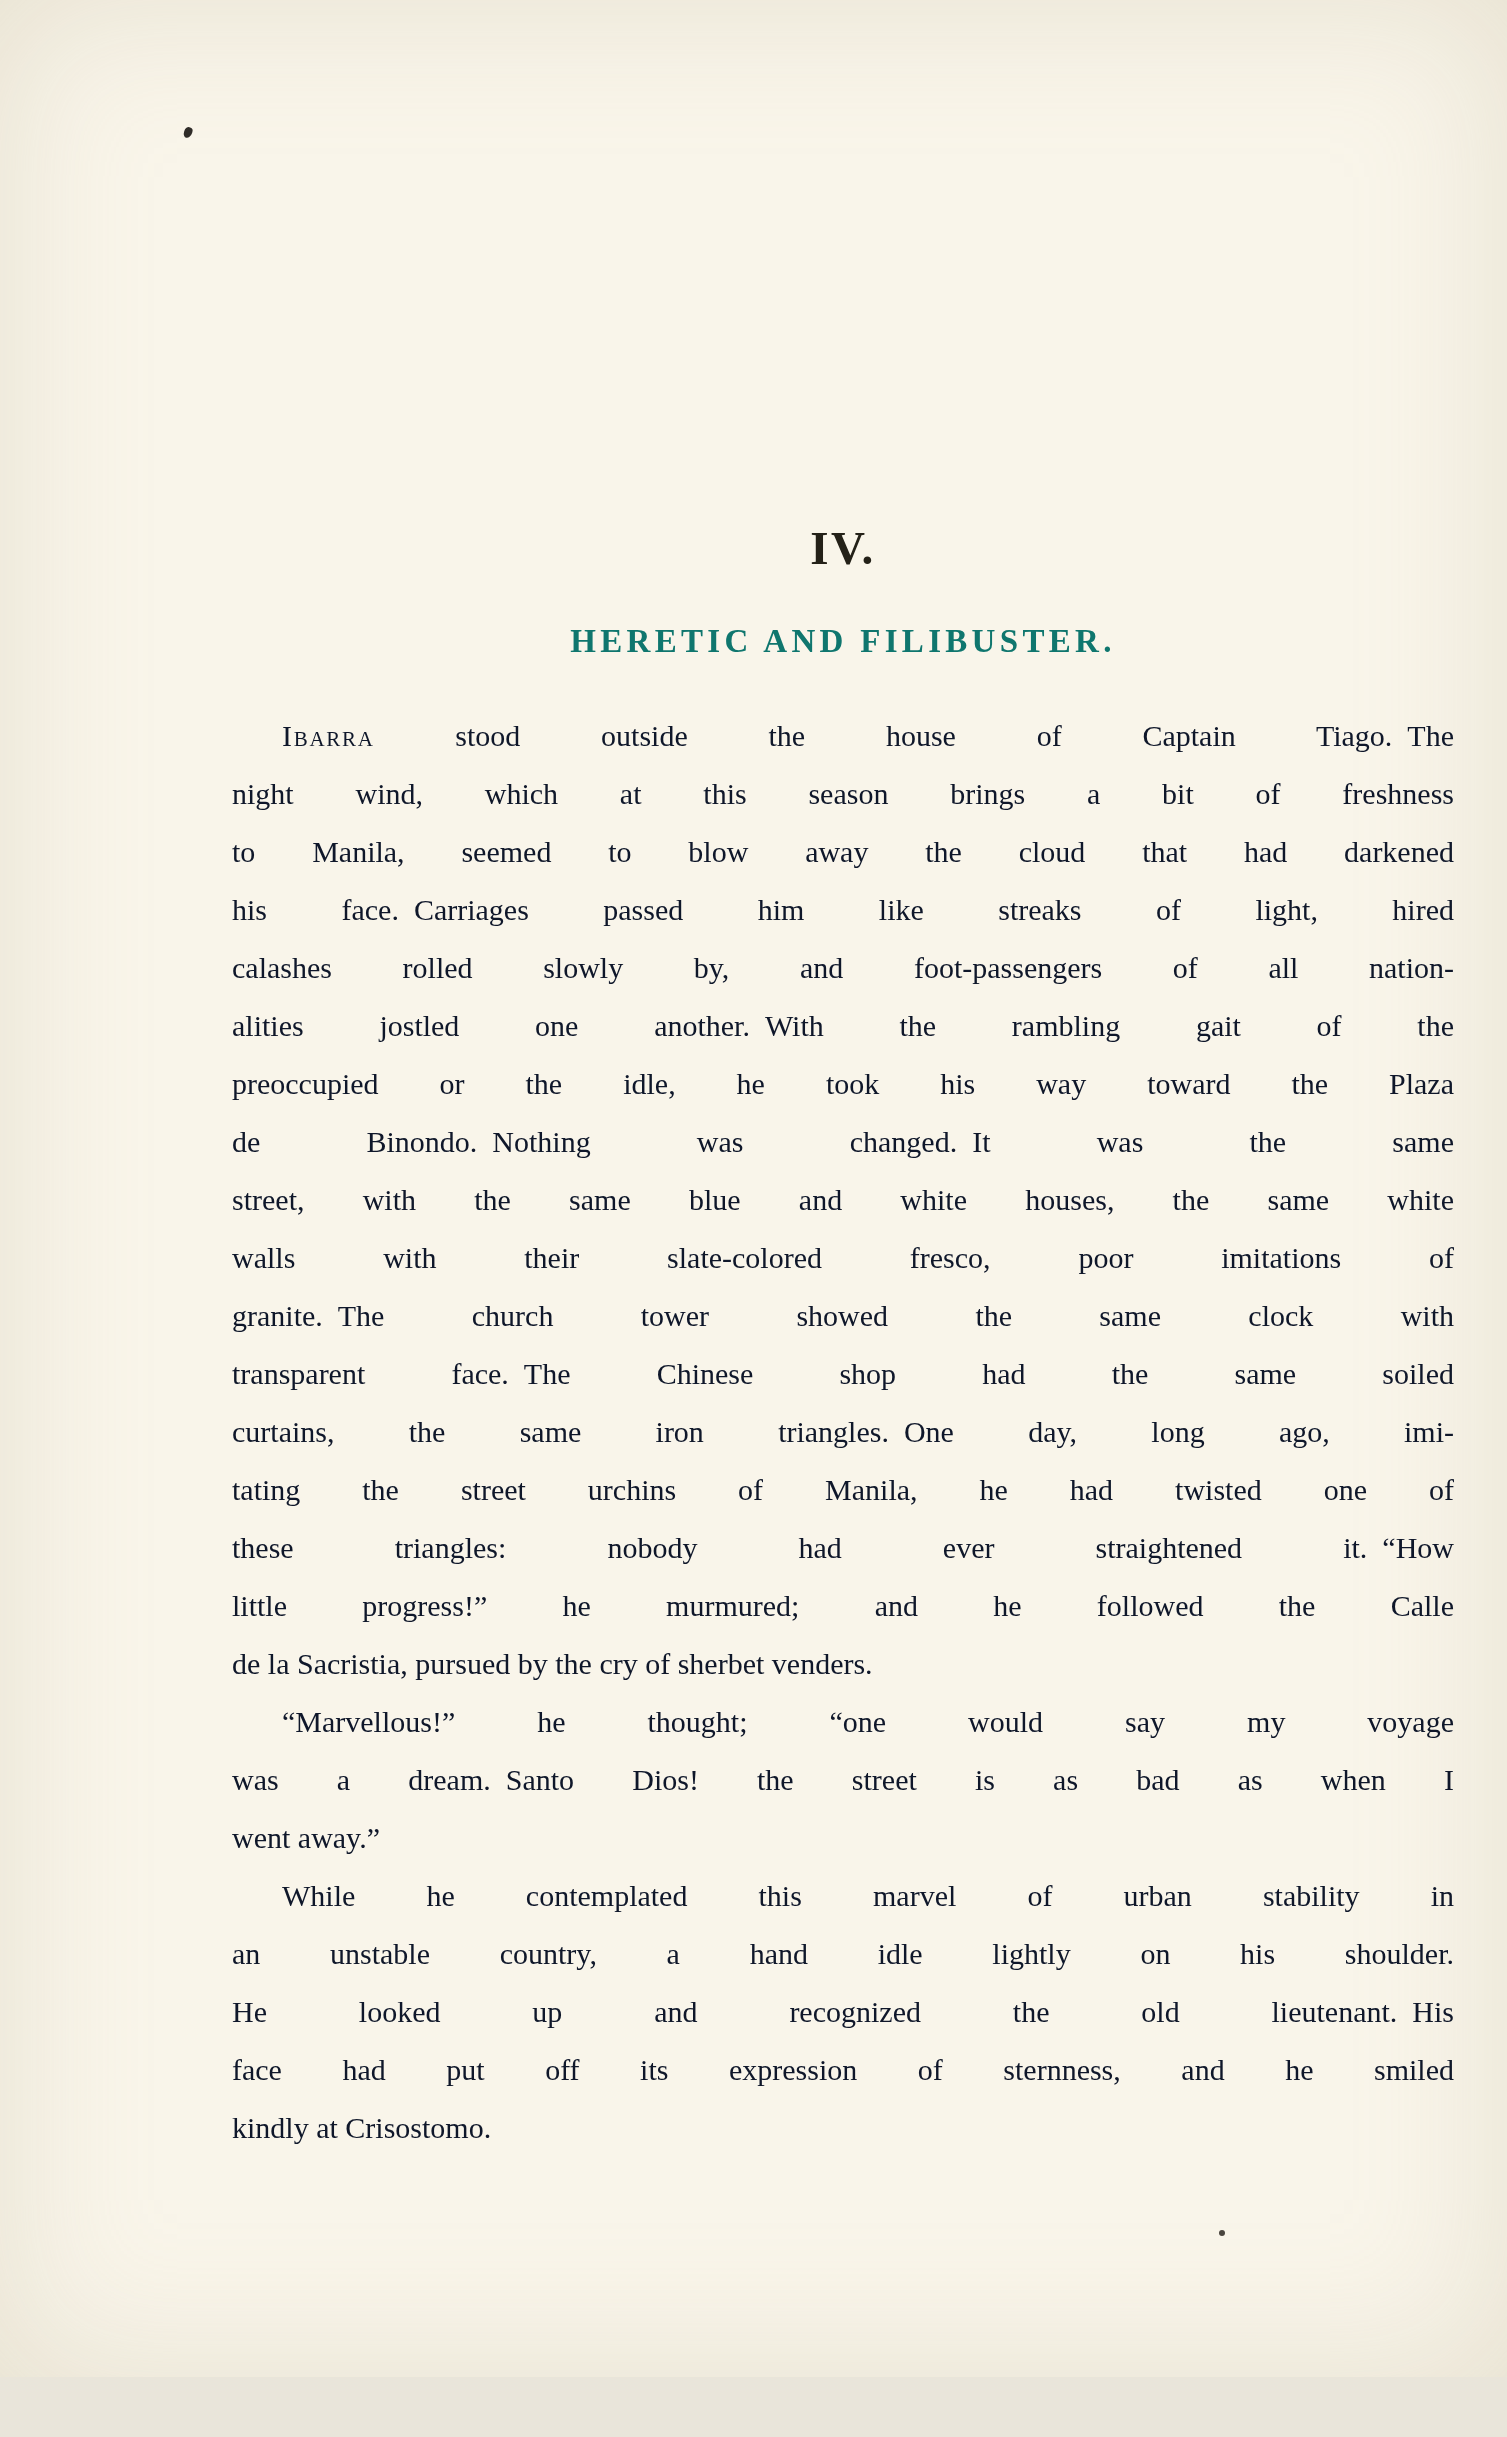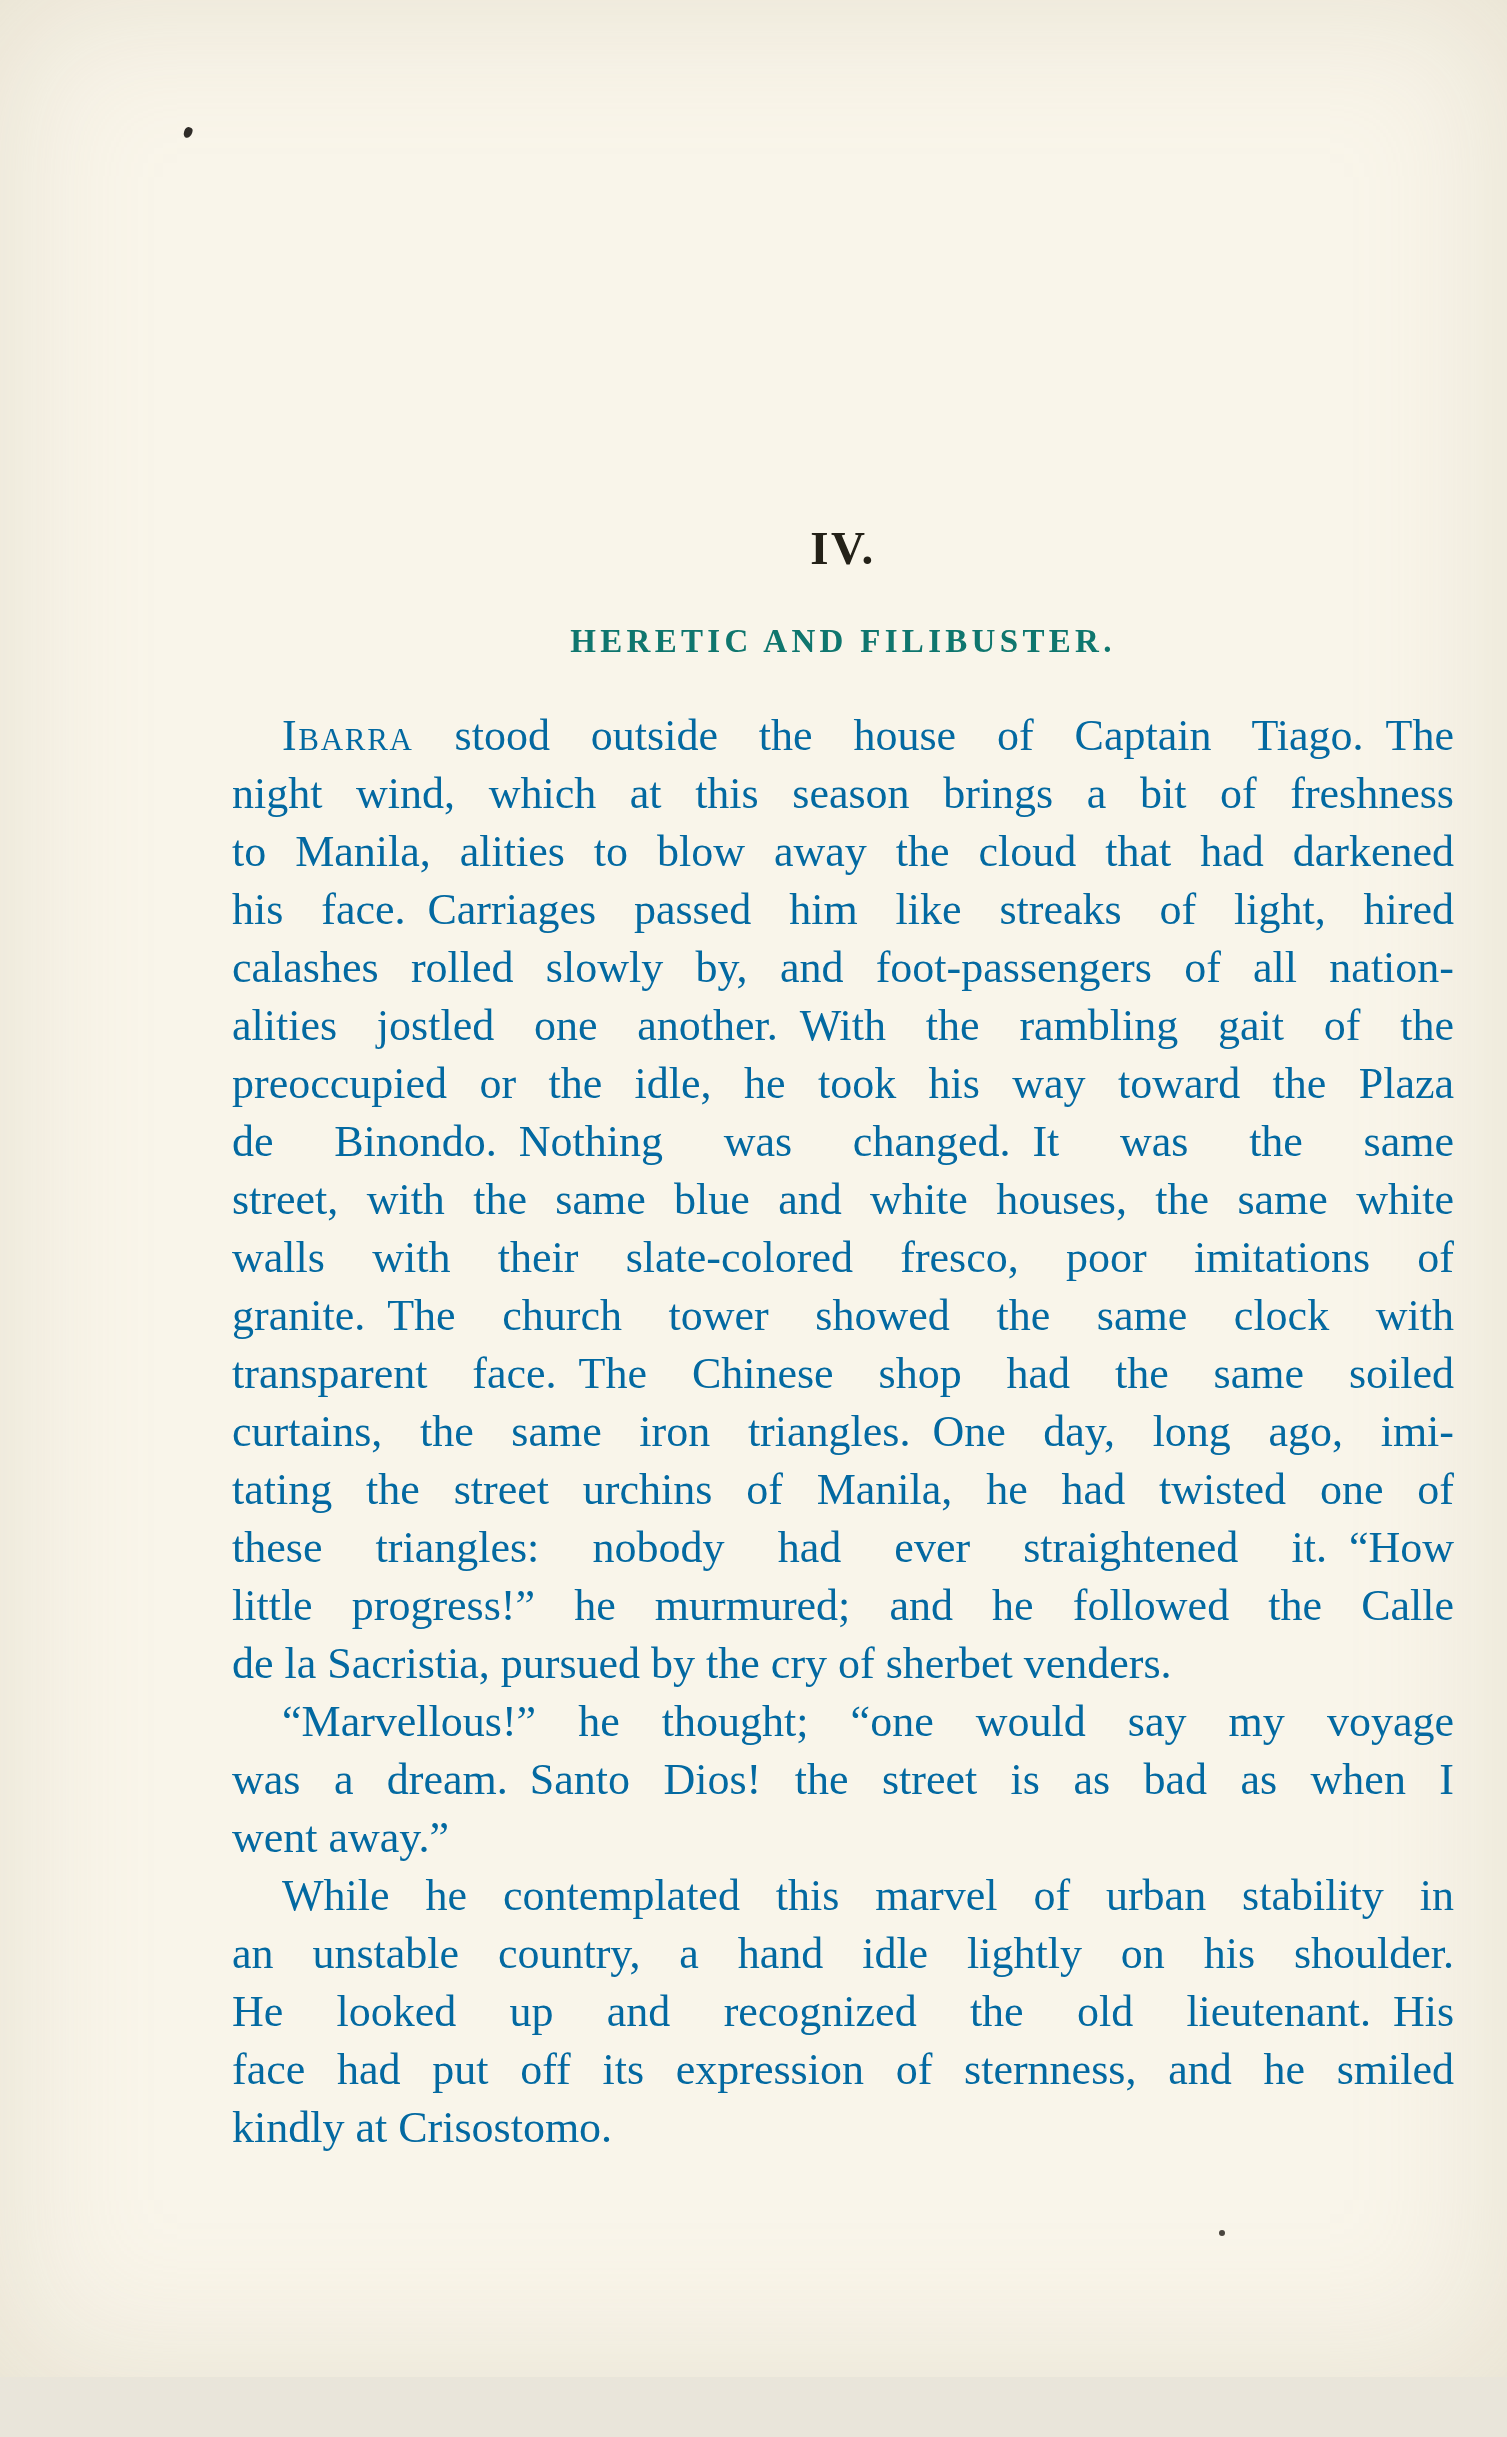--- a/index.html
+++ b/index.html
@@ -41,23 +41,23 @@
     font-size: 33px;
     font-weight: 600;
     letter-spacing: 4.3px;
     color: #0f766e;
   }
   .text-block {
     position: absolute;
     top: 707px;
     left: 232px;
     width: 1222px;
-    font-size: 44px;
+    font-size: 30px;
     line-height: 58px;
-    color: #0369a1;
+    color: #0f172a;
   }
   .paragraph { margin: 0; }
   .line {
     text-align: justify;
     text-align-last: justify;
     white-space: normal;
   }
   .line.first { text-indent: 50px; }
   .line.last { text-align-last: left; }
   .lead-word {
@@ -105,21 +105,21 @@
 
   <h1 class="chapter-number">IV.</h1>
 
   <h2 class="chapter-title">HERETIC AND FILIBUSTER.</h2>
 
   <div class="text-block">
 
     <div class="paragraph">
       <div class="line first"><span class="lead-word">Ibarra</span><span> stood outside the house of Captain Tiago. The</span></div>
       <div class="line">night wind, which at this season brings a bit of freshness</div>
-      <div class="line">to Manila, alities to blow away the cloud that had darkened</div>
+      <div class="line">to Manila, seemed to blow away the cloud that had darkened</div>
       <div class="line">his face. Carriages passed him like streaks of light, hired</div>
       <div class="line">calashes rolled slowly by, and foot-passengers of all nation-</div>
       <div class="line">alities jostled one another. With the rambling gait of the</div>
       <div class="line">preoccupied or the idle, he took his way toward the Plaza</div>
       <div class="line">de Binondo. Nothing was changed. It was the same</div>
       <div class="line">street, with the same blue and white houses, the same white</div>
       <div class="line">walls with their slate-colored fresco, poor imitations of</div>
       <div class="line">granite. The church tower showed the same clock with</div>
       <div class="line">transparent face. The Chinese shop had the same soiled</div>
       <div class="line">curtains, the same iron triangles. One day, long ago, imi-</div>

